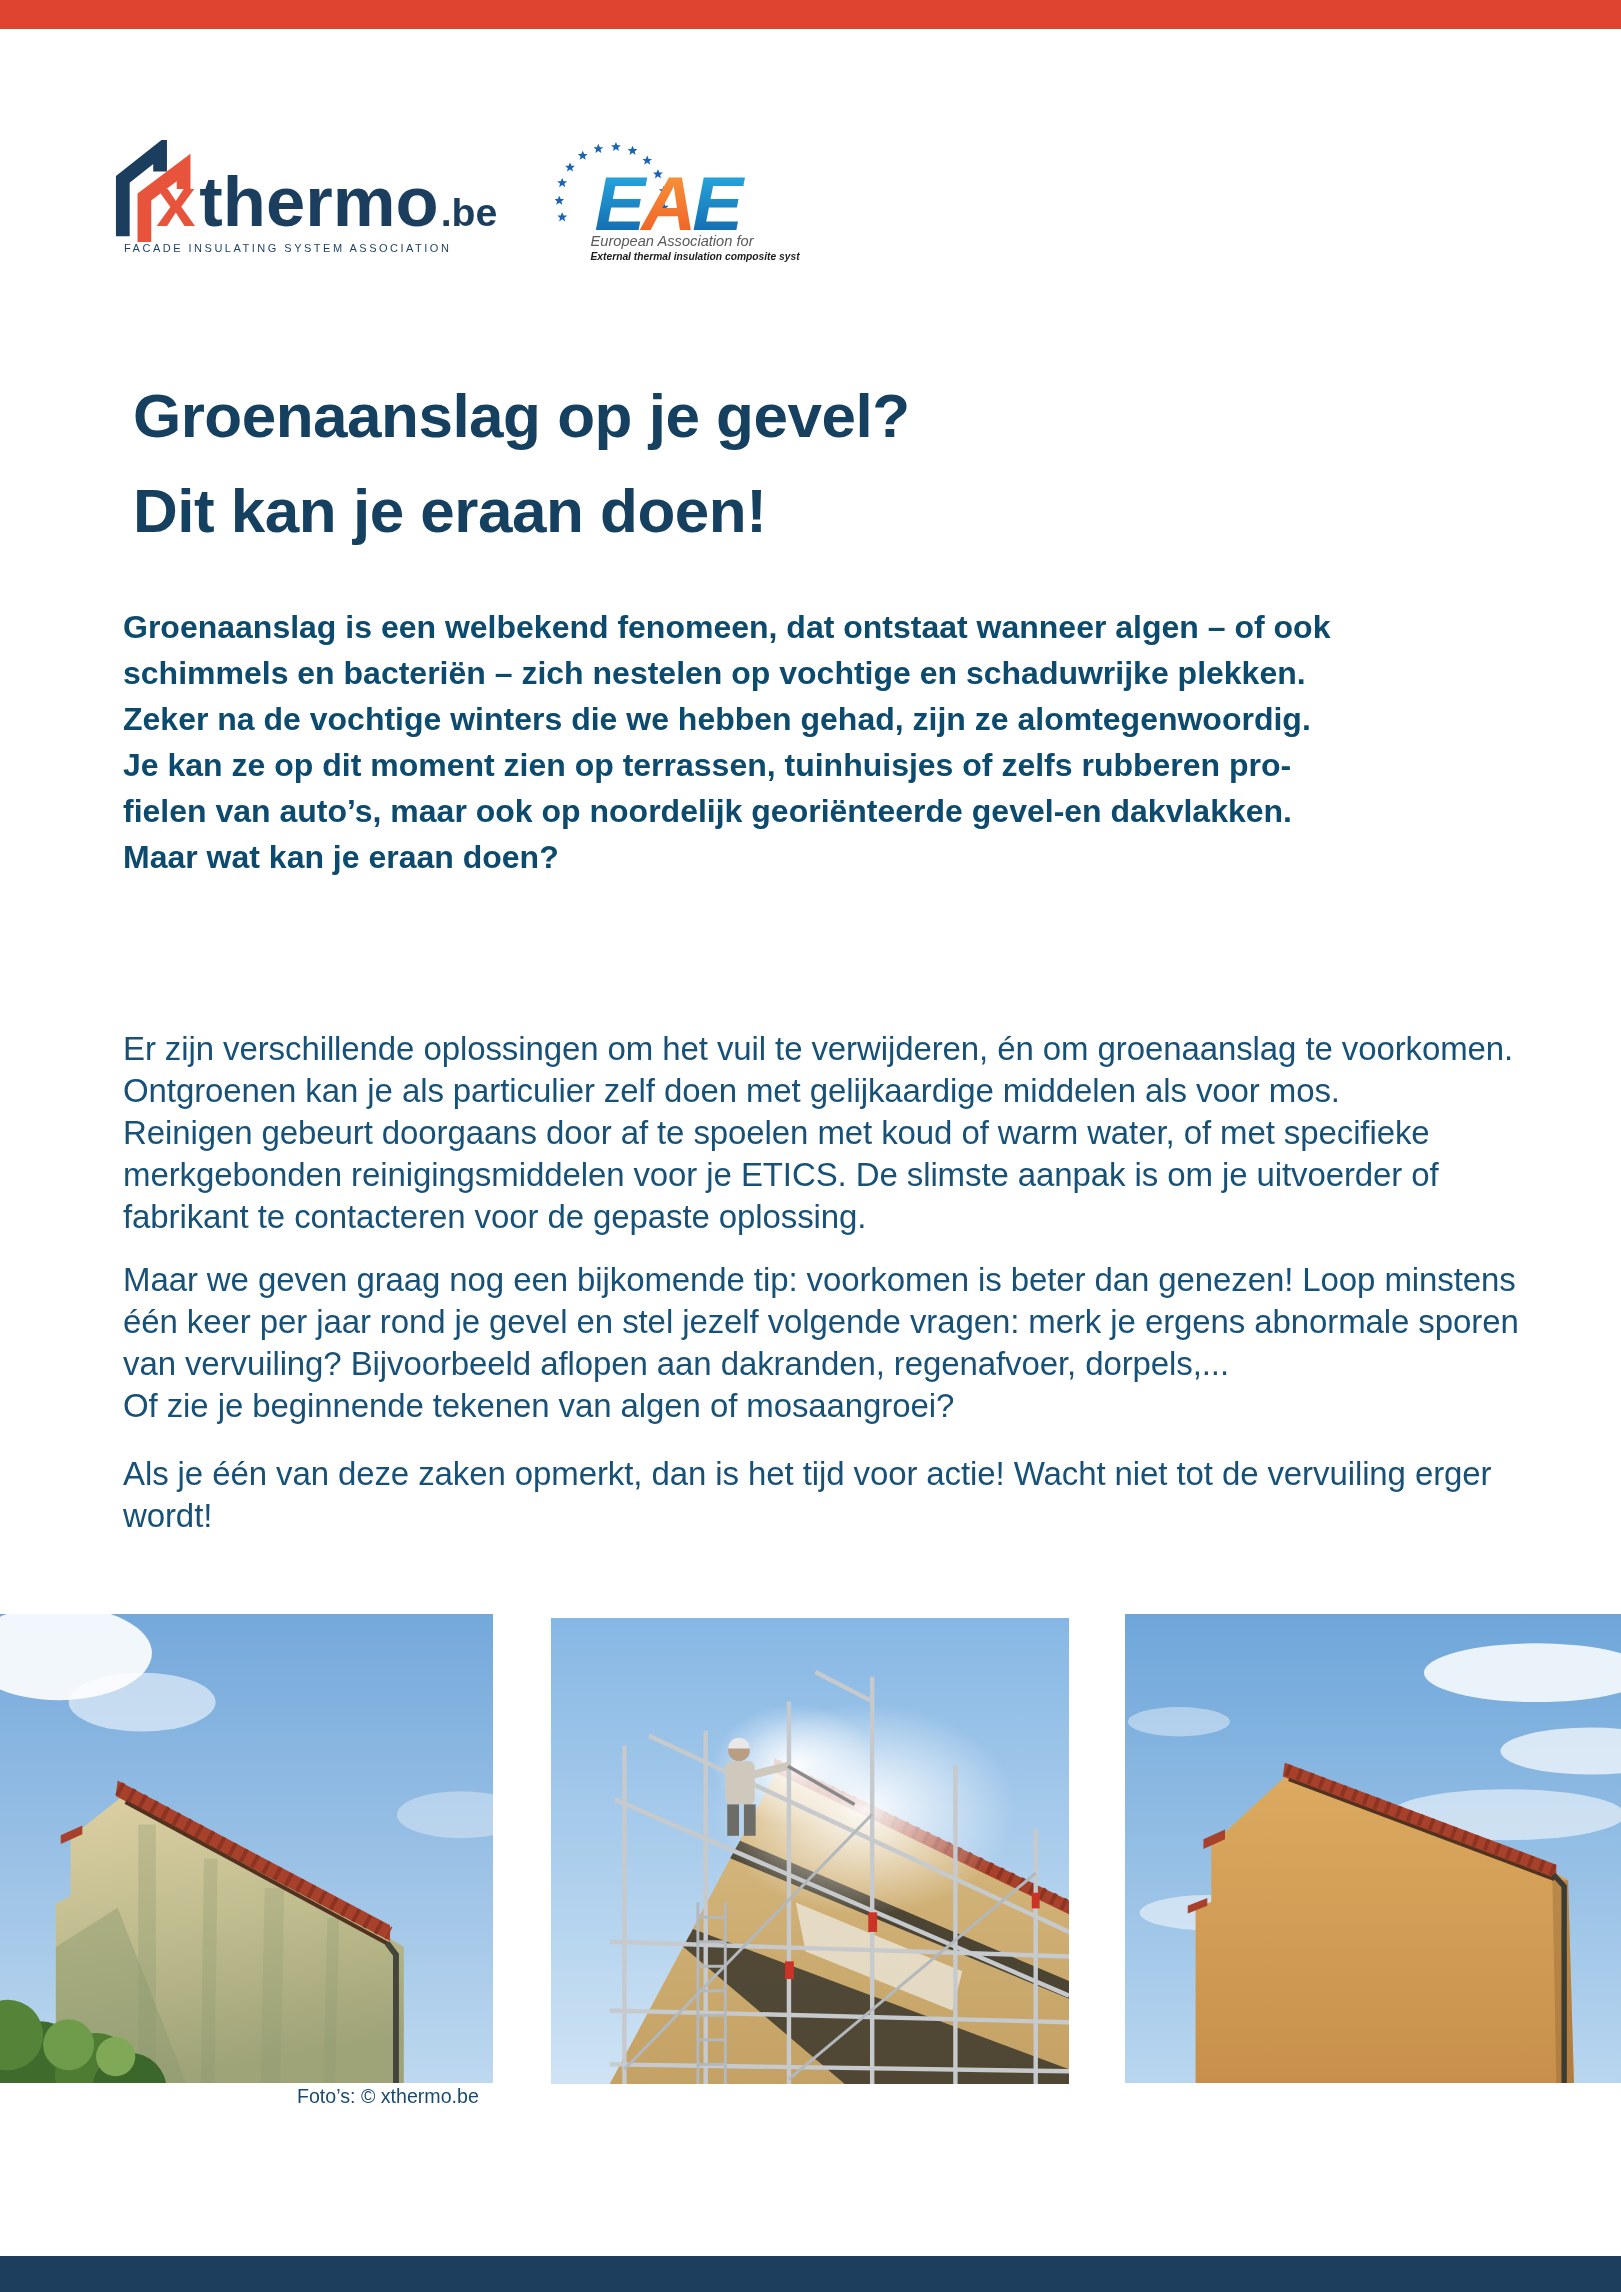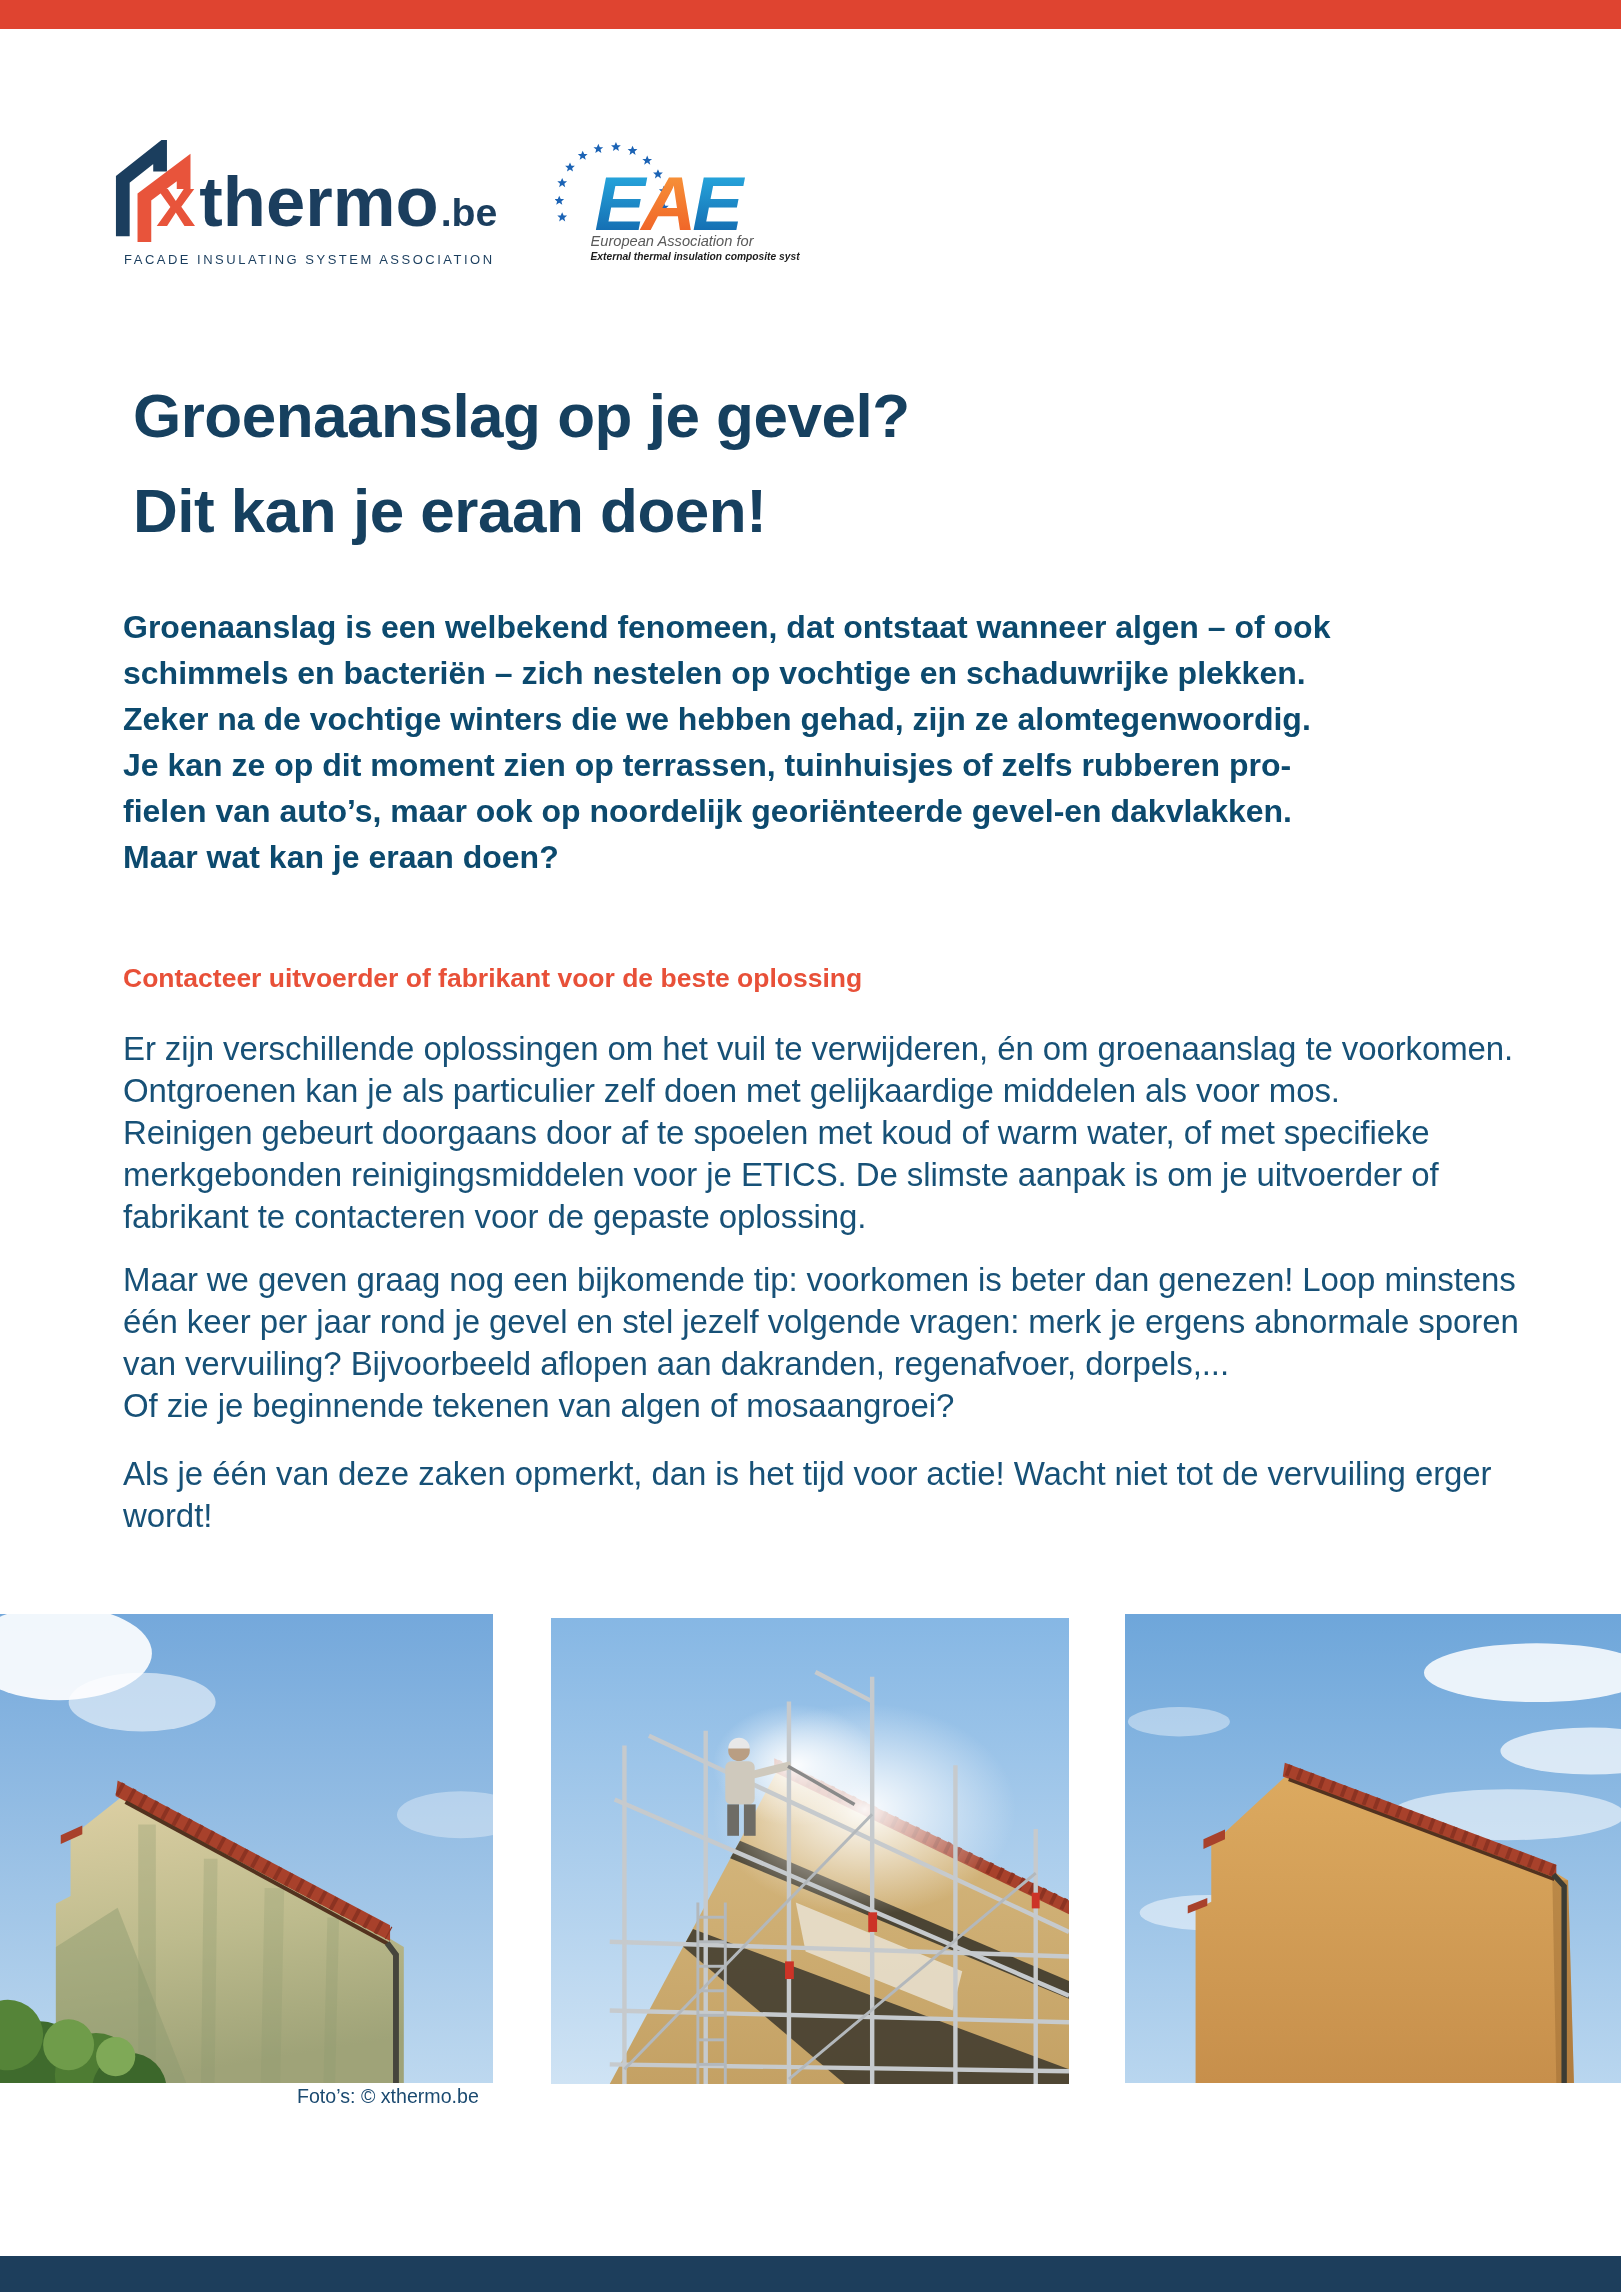--- a/index.html
+++ b/index.html
@@ -2,21 +2,21 @@
 <html><head>
 <meta charset="utf-8">
 <style>
   html,body{margin:0;padding:0;background:#e9e9e9;}
   .page{position:relative;width:1621px;height:2293px;background:#ffffff;overflow:hidden;
         font-family:"Liberation Sans",sans-serif;margin:0 auto;}
   .topbar{position:absolute;left:0;top:0;width:1621px;height:29px;background:#df4430;}
   .bottombar{position:absolute;left:0;bottom:0;width:1621px;height:37px;background:#1d3e5c;}
 
   .xthermo{position:absolute;left:113px;top:140px;width:412px;height:108px;}
-  .xthermo-tagline{position:absolute;left:124px;top:252px;font-size:13px;letter-spacing:2.5px;
+  .xthermo-tagline{position:absolute;left:124px;top:242px;font-size:11px;letter-spacing:2.5px;
                    color:#1b3e5e;font-weight:400;white-space:nowrap;text-align:center;}
   .eae{position:absolute;left:555px;top:137px;width:245px;height:129px;}
 
   .title{position:absolute;left:121px;top:356px;font-size:62px;line-height:95px;font-weight:700;
          color:#16405f;white-space:pre-line;letter-spacing:-0.5px;margin:12px;}
   .intro{position:absolute;left:123px;top:604px;font-size:32px;line-height:46px;font-weight:700;
          color:#0c4a6e;white-space:pre-line;}
   .subheading{position:absolute;left:123px;top:963px;font-size:26.5px;font-weight:700;color:#e85038;}
   .body-par{position:absolute;left:123px;font-size:33px;line-height:42px;color:#175177;
             white-space:pre-line;letter-spacing:-0.1px;}
@@ -85,21 +85,20 @@
   </div>
 
   <h1 class="title">Groenaanslag op je gevel?
 Dit kan je eraan doen!</h1>
   <div class="intro">Groenaanslag is een welbekend fenomeen, dat ontstaat wanneer algen – of ook
 schimmels en bacteriën – zich nestelen op vochtige en schaduwrijke plekken.
 Zeker na de vochtige winters die we hebben gehad, zijn ze alomtegenwoordig.
 Je kan ze op dit moment zien op terrassen, tuinhuisjes of zelfs rubberen pro-
 fielen van auto’s, maar ook op noordelijk georiënteerde gevel-en dakvlakken.
 Maar wat kan je eraan doen?</div>
-  <div class="subheading">Contacteer uitvoerder of fabrikant voor de beste oplossing</div>
   <div class="body-par" id="p1">Er zijn verschillende oplossingen om het vuil te verwijderen, én om groenaanslag te voorkomen.
 Ontgroenen kan je als particulier zelf doen met gelijkaardige middelen als voor mos.
 Reinigen gebeurt doorgaans door af te spoelen met koud of warm water, of met specifieke
 merkgebonden reinigingsmiddelen voor je ETICS. De slimste aanpak is om je uitvoerder of
 fabrikant te contacteren voor de gepaste oplossing.</div>
   <div class="body-par" id="p2">Maar we geven graag nog een bijkomende tip: voorkomen is beter dan genezen! Loop minstens
 één keer per jaar rond je gevel en stel jezelf volgende vragen: merk je ergens abnormale sporen
 van vervuiling? Bijvoorbeeld aflopen aan dakranden, regenafvoer, dorpels,...
 Of zie je beginnende tekenen van algen of mosaangroei?</div>
   <div class="body-par" id="p3">Als je één van deze zaken opmerkt, dan is het tijd voor actie! Wacht niet tot de vervuiling erger

